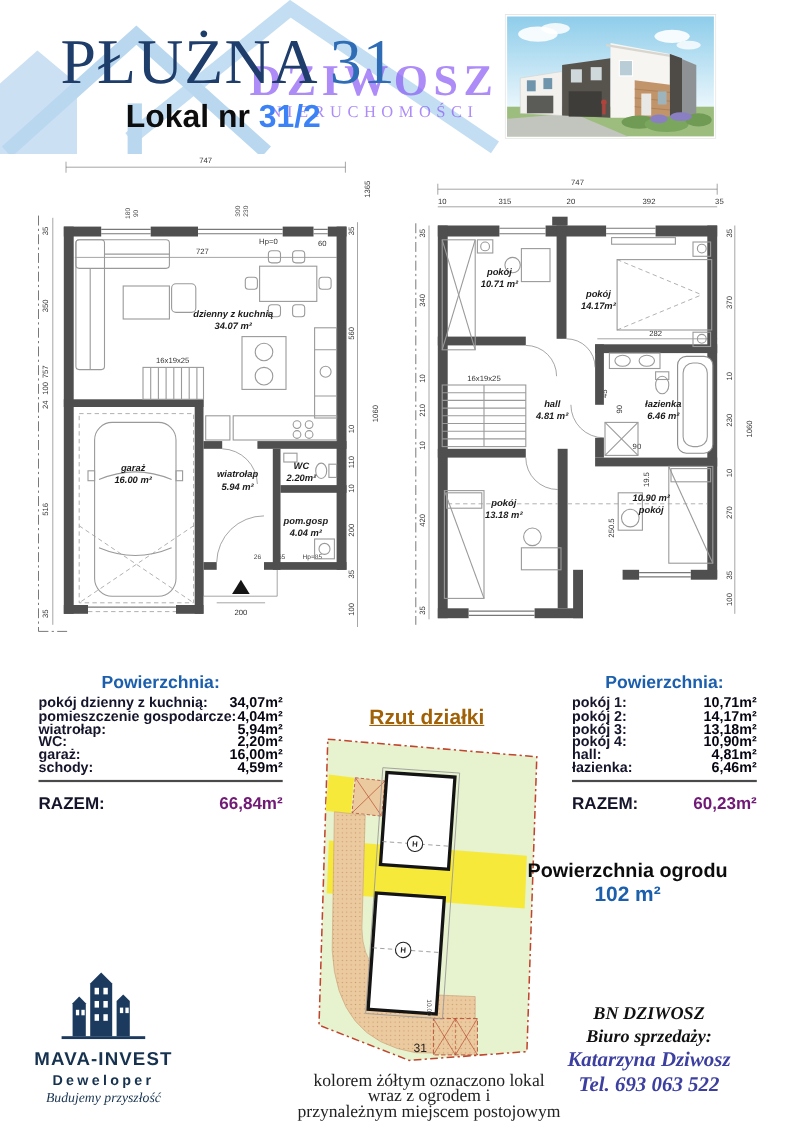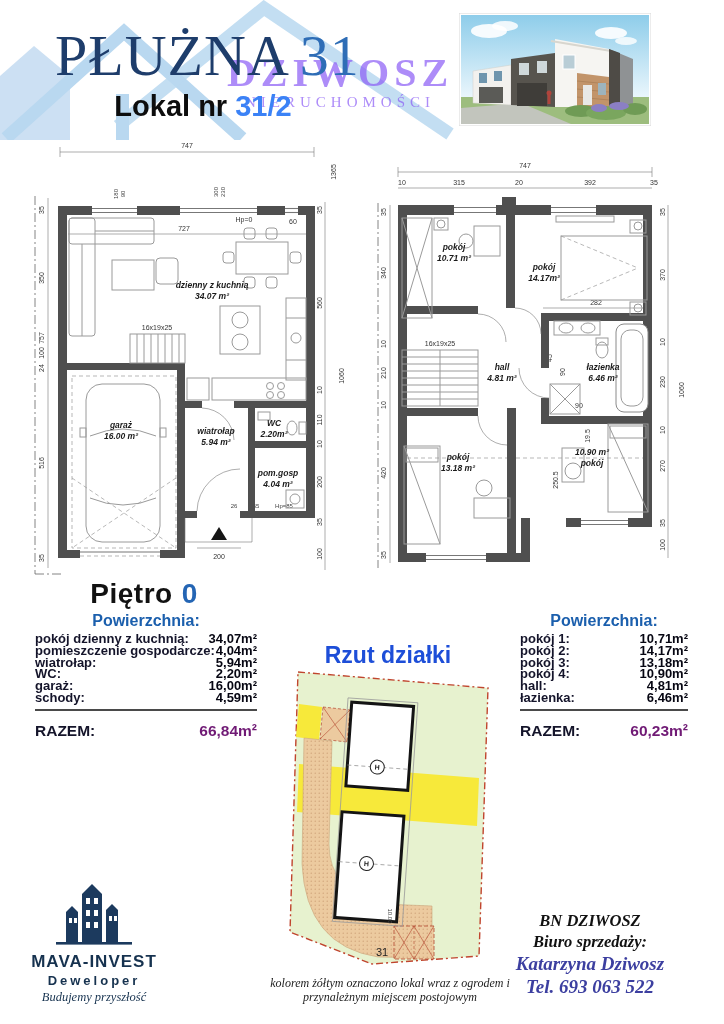--- a/index.html
+++ b/index.html
@@ -36,24 +36,24 @@
   .floor-heading .num{color:#2465b4;margin-left:9px;}
   .area-table{font-weight:700;color:#14142a;}
   .t-head{color:#1b5fad;font-size:16px;font-weight:800;text-align:center;margin-bottom:3px;}
   .t-row{display:flex;justify-content:space-between;font-size:13px;line-height:11.8px;}
   .t-row .t-val{color:#060612;}
   .t-total{display:flex;justify-content:space-between;font-size:15.5px;font-weight:800;
            border-top:2.5px solid #4a4a4a;margin-top:5px;padding-top:11px;}
   .t-total .t-val{color:#701a75;}
 
   
-  .plot-title{left:282px;top:642px;width:212px;text-align:center;font-size:23px;
-              font-weight:800;color:#1d4ed8;}
+  .plot-title{left:282px;top:642px;width:212px;text-align:center;font-size:19px;
+              font-weight:800;color:#a16207;text-decoration:underline;}
   .plot-caption{left:270px;top:976px;width:240px;text-align:center;
-                font-family:"Liberation Serif",serif;font-style:italic;font-size:12px;
+                font-family:"Liberation Serif",serif;font-size:16px;
                 color:#222;line-height:14px;}
   .garden{left:468px;top:780px;width:205px;text-align:center;font-weight:800;}
   .garden .g1{font-size:18px;color:#0c0c0c;line-height:22px;}
   .garden .g2{font-size:19px;color:#1b5fad;line-height:24px;}
 
   
   .dev-logo{left:16px;top:880px;width:156px;text-align:center;color:#16324f;}
   .dev-logo .dl-name{font-size:17px;font-weight:800;letter-spacing:1px;margin-top:2px;}
   .dev-logo .dl-role{font-size:13px;font-weight:600;letter-spacing:3px;margin-top:1px;}
   .dev-logo .dl-slogan{font-family:"Liberation Serif",serif;font-style:italic;font-size:12.5px;margin-top:2px;}
@@ -405,21 +405,20 @@
       <text class="rl" x="136" y="223" text-anchor="middle">4.81 m²</text>
       <text class="rl" x="237" y="212" text-anchor="middle">łazienka</text>
       <text class="rl" x="237" y="223" text-anchor="middle">6.46 m²</text>
       <text class="rl" x="92" y="302" text-anchor="middle">pokój</text>
       <text class="rl" x="92" y="313" text-anchor="middle">13.18 m²</text>
       <text class="rl" x="226" y="297" text-anchor="middle">10.90 m²</text>
       <text class="rl" x="226" y="308" text-anchor="middle">pokój</text>
     </g>
   </svg>
 
-  <div class="abs floor-heading" style="left:35px;top:578px;width:218px;"><span>Piętro</span><span class="num">0</span></div>
 
   <div class="abs area-table" style="left:35px;top:612px;width:222px;">
     <div class="t-head">Powierzchnia:</div>
     <div class="t-row">
         <span class="t-label">pokój dzienny z kuchnią:</span>
         <span class="t-val">34,07m²</span>
       </div>
     <div class="t-row">
         <span class="t-label">pomieszczenie gospodarcze:</span>
         <span class="t-val">4,04m²</span>
@@ -518,20 +517,24 @@
     </g>
     <text class="d6" text-anchor="middle" transform="translate(106,252) rotate(90)">10.00</text>
     <text x="100" y="292" text-anchor="middle" style="font:11px 'Liberation Sans',sans-serif;fill:#222">31</text>
   </svg>
 
   <div class="abs plot-caption">
     <div>kolorem żółtym oznaczono lokal wraz z ogrodem i</div>
     <div>przynależnym miejscem postojowym</div>
   </div>
 
+  <div class="abs garden">
+    <div class="g1">Powierzchnia ogrodu</div>
+    <div class="g2">102 m²</div>
+  </div>
 
   <div class="abs dev-logo">
     <svg width="84" height="66" viewBox="0 0 84 66">
       <g fill="#1c3a5e">
         <polygon points="14,62 14,32 20,26 26,32 26,62"></polygon>
         <polygon points="30,62 30,14 40,4 50,14 50,62"></polygon>
         <polygon points="54,62 54,30 60,24 66,30 66,62"></polygon>
         <rect x="4" y="62" width="76" height="2.6"></rect>
       </g>
       <g fill="#ffffff">

